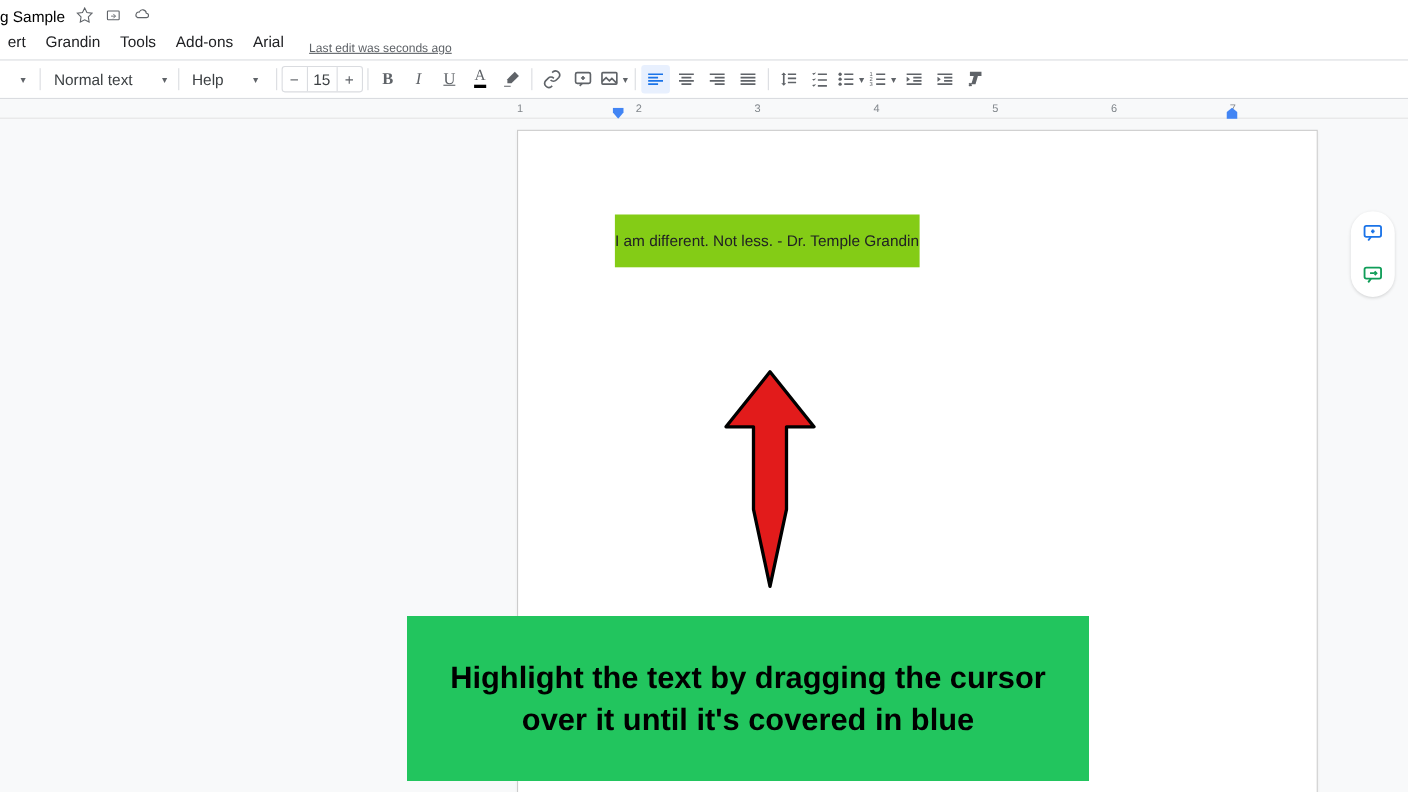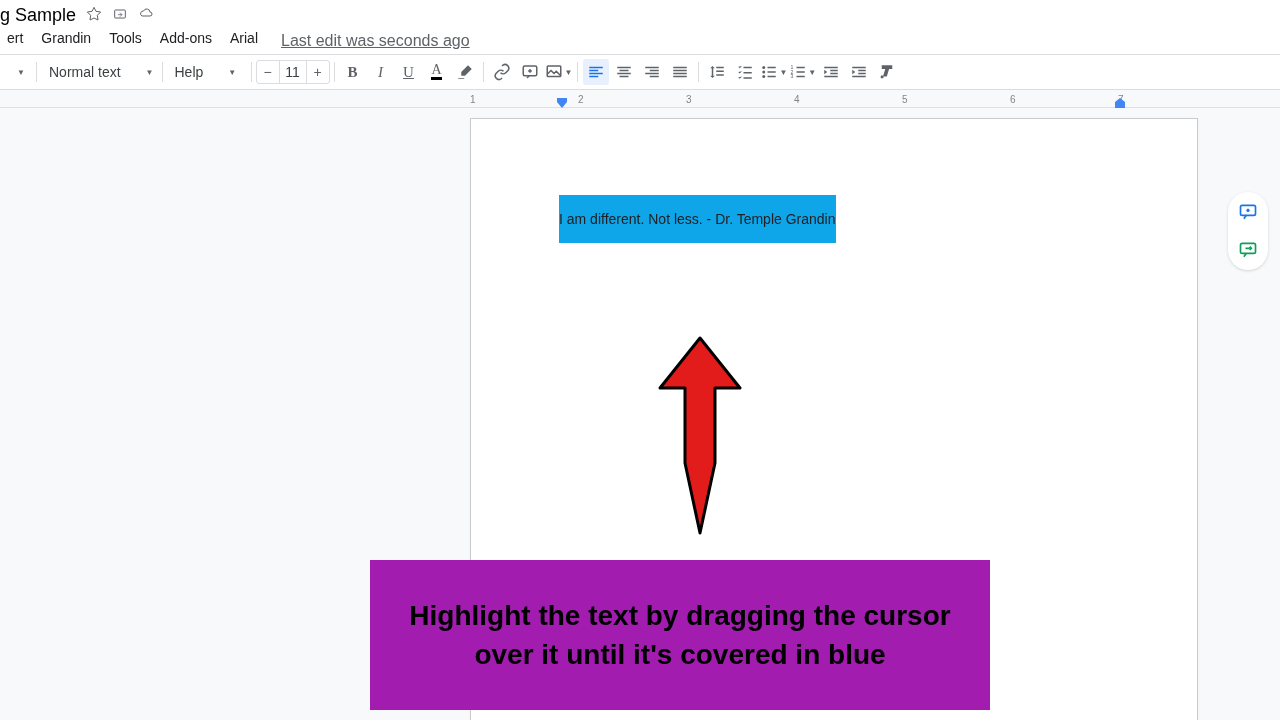--- a/index.html
+++ b/index.html
@@ -1,27 +1,27 @@
 <!DOCTYPE html>
 <html><head>
 <meta charset="utf-8">
 <style>
 * { margin: 0; padding: 0; box-sizing: border-box; }
 body { font-family: Arial, sans-serif; font-size: 13px; color: #3c4043; background: #fff; overflow: hidden; width: 1280px; height: 720px; position: relative; }
 
 
 .titlebar { display: flex; align-items: center; padding: 4px 0 0 0; height: 26px; }
-.doc-title { font-size: 18px; color: #000; margin-left: 0; }
+.doc-title { font-size: 14px; color: #000; margin-left: 0; }
 .title-icons { margin-left: 10px; display: flex; gap: 10px; align-items: center; }
 .title-icons svg { width: 16px; height: 16px; stroke: #5f6368; fill: none; stroke-width: 1.5; }
 
 
 .menubar { display: flex; align-items: flex-end; gap: 4px; padding: 4px 0; height: 28px; }
 .menu-item { padding: 4px 7px; font-size: 14px; color: #202124; cursor: pointer; border-radius: 3px; }
-.last-edit { font-size: 16px; color: #5f6368; text-decoration: underline; margin-left: 12px; cursor: pointer; }
+.last-edit { font-size: 11px; color: #5f6368; text-decoration: underline; margin-left: 12px; cursor: pointer; }
 
 
 .toolbar { display: flex; align-items: center; border-top: 1px solid #dadce0; border-bottom: 1px solid #dadce0; height: 36px; padding: 0 4px; gap: 0; background: #fff; }
 .tb-btn { display: inline-flex; align-items: center; justify-content: center; min-width: 26px; height: 26px; border-radius: 3px; cursor: pointer; color: #5f6368; margin: 0 1px; }
 .tb-btn.active { background: #e8f0fe; color: #1a73e8; }
 .tb-sep { width: 1px; height: 20px; background: #dadce0; margin: 0 4px; }
 .tb-select { display: flex; align-items: center; height: 24px; padding: 0 4px 0 8px; border-radius: 3px; cursor: pointer; font-size: 14px; color: #3c4043; gap: 19px; }
 .dropdown-arrow { margin-left: 6px; font-size: 8px; color: #5f6368; }
 .font-size-group { display: flex; align-items: center; border: 1px solid #dadce0; border-radius: 3px; height: 24px; }
 .font-size-btn { width: 22px; text-align: center; font-size: 14px; cursor: pointer; color: #5f6368; }
@@ -34,32 +34,32 @@
 .ruler-inner { position: relative; height: 100%; width: 760px; }
 .rtick { position: absolute; top: 4px; font-size: 10px; }
 .rmarker-left { position: absolute; left: 87px; top: 8px; }
 .rmarker-right { position: absolute; left: 645px; top: 8px; }
 .rmarker-left svg, .rmarker-right svg { width: 10px; height: 12px; }
 
 
 .canvas { position: absolute; top: 108px; left: 0; right: 0; bottom: 0; background: #f8f9fa; overflow: hidden; }
 .page { position: absolute; left: 470px; top: 10px; width: 728px; min-height: 940px; background: #fff; border: 1px solid #ccc; box-shadow: 0 1px 3px rgba(0,0,0,.05); }
 .page-content { padding: 92px 88px; }
-.selected-text { background: #0ea5e9; font-size: 14px; font-family: Arial; color: #202124; display: inline; padding: 16px 0; }
+.selected-text { background: #84cc16; font-size: 14px; font-family: Arial; color: #202124; display: inline; padding: 16px 0; }
 
 
 .side-btns { position: absolute; right: 12px; top: 84px; display: flex; flex-direction: column; gap: 6px; background: #fff; padding: 4px; border-radius: 20px; box-shadow: 0 1px 3px rgba(0,0,0,.15); }
 .side-btn { width: 32px; height: 32px; display: flex; align-items: center; justify-content: center; cursor: pointer; border-radius: 3px; }
 .side-btn svg { width: 20px; height: 20px; }
 
 
 .anno-arrow { position: absolute; left: 650px; top: 225px; pointer-events: none; }
 
 
-.callout { position: absolute; left: 370px; top: 452px; width: 620px; background: #a21caf; padding: 36px 29px; text-align: center; font-family: Arial; font-weight: 700; font-size: 28px; color: #000; line-height: 1.4; pointer-events: none; }
+.callout { position: absolute; left: 370px; top: 452px; width: 620px; background: #22c55e; padding: 36px 29px; text-align: center; font-family: Arial; font-weight: 700; font-size: 28px; color: #000; line-height: 1.4; pointer-events: none; }
 </style>
 </head>
 <body>
 
 <div class="titlebar">
   <span class="doc-title">g Sample</span>
   <span class="title-icons">
     <span><svg viewBox="0 0 24 24">
           <path d="M12 2l3 6 7 1-5 5 1 7-6-3-6 3 1-7-5-5 7-1z"></path>
         </svg></span>
@@ -92,21 +92,21 @@
       <span class="dropdown-arrow">▼</span>
     </span>
   <span class="tb-sep"></span>
   <span class="tb-select" style="min-width:80px">
       <span>Help</span>
       <span class="dropdown-arrow">▼</span>
     </span>
   <span class="tb-sep"></span>
   <span class="font-size-group">
     <span class="font-size-btn">−</span>
-    <span class="font-size-val">11</span>
+    <span class="font-size-val">15</span>
     <span class="font-size-btn">+</span>
   </span>
   <span class="tb-sep"></span>
   <span class="tb-btn" style="font-weight:700;font-family:serif;font-size:15px">B</span>
   <span class="tb-btn" style="font-style:italic;font-family:serif;font-size:15px">I</span>
   <span class="tb-btn" style="text-decoration:underline;font-family:serif;font-size:15px">U</span>
   <span class="tb-btn">
       <span style="font-family:serif;font-size:14px;border-bottom:3px solid #000;line-height:12px;padding-bottom:1px">A</span>
     </span>
   <span class="tb-btn">

